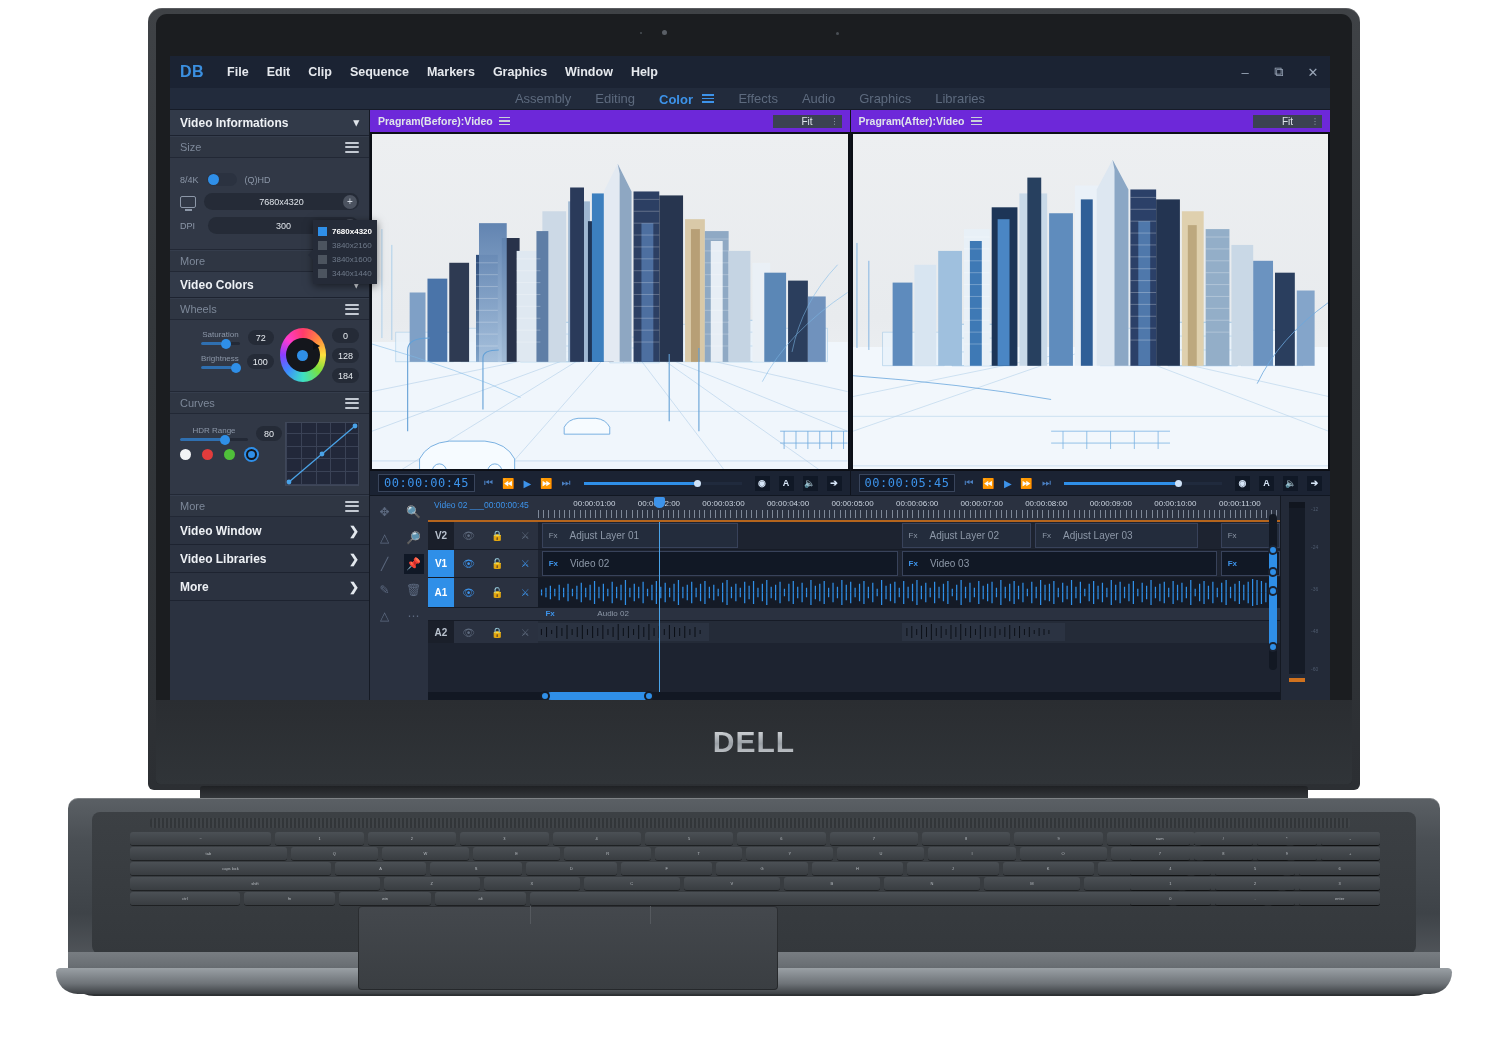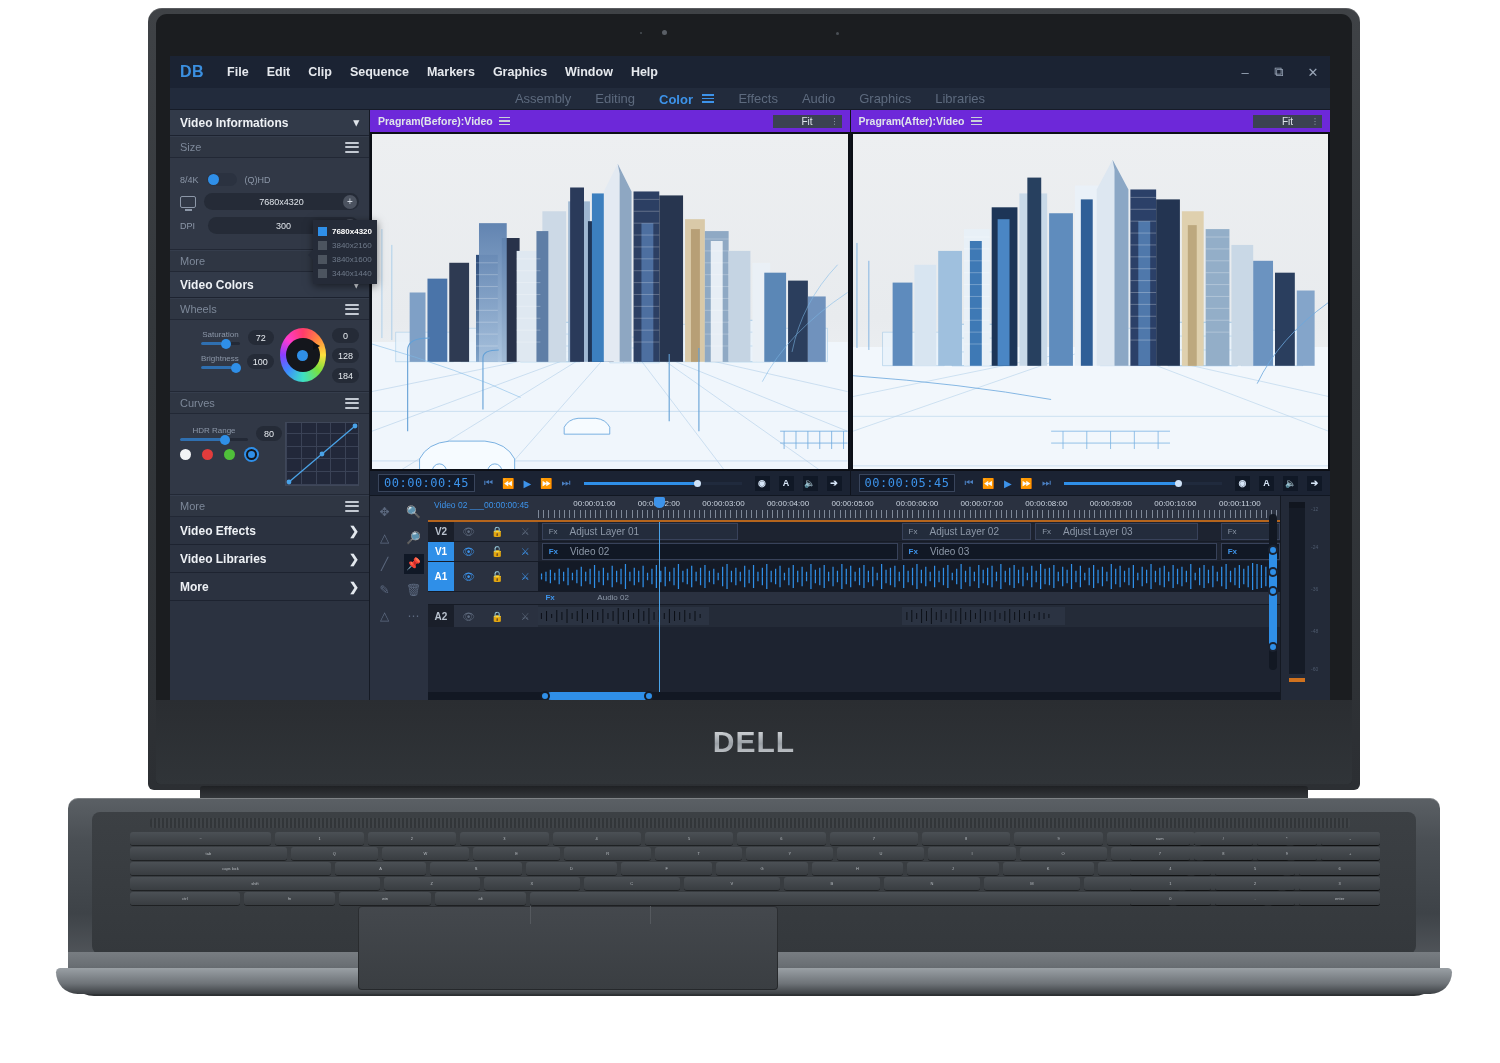--- a/index.html
+++ b/index.html
@@ -236,21 +236,21 @@
   .rul-label{width:110px;color:#3d93ea;font-size:8.5px;padding:4px 0 0 6px;white-space:nowrap;}
   .rul-ticks{flex:1;position:relative;}
   .rul-tc{position:absolute;top:3px;color:#c9d2de;font-size:8px;transform:translateX(-50%);}
   .tick-strip{position:absolute;left:0;right:0;top:14px;height:8px;
     background:repeating-linear-gradient(90deg,#8c97a8 0 1px, transparent 1px 5.2px);opacity:.85;}
   .playhead{position:absolute;top:0;width:1px;background:#4aa3e8;}
   .ph-flag{position:absolute;top:1px;width:11px;height:11px;background:#3d93ea;
     border-radius:2px 2px 6px 6px;transform:translateX(-5px);}
 
   .tracks{flex:1;position:relative;overflow:hidden;border-top:2px solid #b5651d;}
-  .trk{display:flex;height:20px;border-bottom:1px solid #161b26;}
+  .trk{display:flex;height:28px;border-bottom:1px solid #161b26;}
   .trk-head{width:110px;display:flex;align-items:center;background:#2a3140;}
   .trk-name{width:26px;height:100%;display:flex;align-items:center;justify-content:center;
     font-size:10px;font-weight:700;color:#b9c2ce;background:#1a1f2a;}
   .trk-name.on{background:#2f8fe8;color:#fff;}
   .trk-ico{flex:1;display:flex;align-items:center;justify-content:space-around;color:#5f6b7e;font-size:10px;}
   .trk-ico.on{color:#3d93ea;}
   .trk-body{flex:1;position:relative;background:#1d2330;}
   .clip{position:absolute;top:1px;bottom:1px;background:#232c3c;border:1px solid #38425a;
     display:flex;align-items:center;gap:12px;padding:0 6px;}
   .clip.v1{background:#111825;border-color:#2a3purpose;}
@@ -485,21 +485,21 @@
         <div class="sub-head">
           <span>More</span>
           <span class="burger">
               <i></i>
               <i></i>
               <i></i>
             </span>
         </div>
 
         <div class="nav-item">
-          <span>Video Effects</span>
+          <span>Video Window</span>
           <span class="arrow">❯</span>
         </div>
         <div class="nav-item">
           <span>Video Libraries</span>
           <span class="arrow">❯</span>
         </div>
         <div class="nav-item">
           <span>More</span>
           <span class="arrow">❯</span>
         </div>

